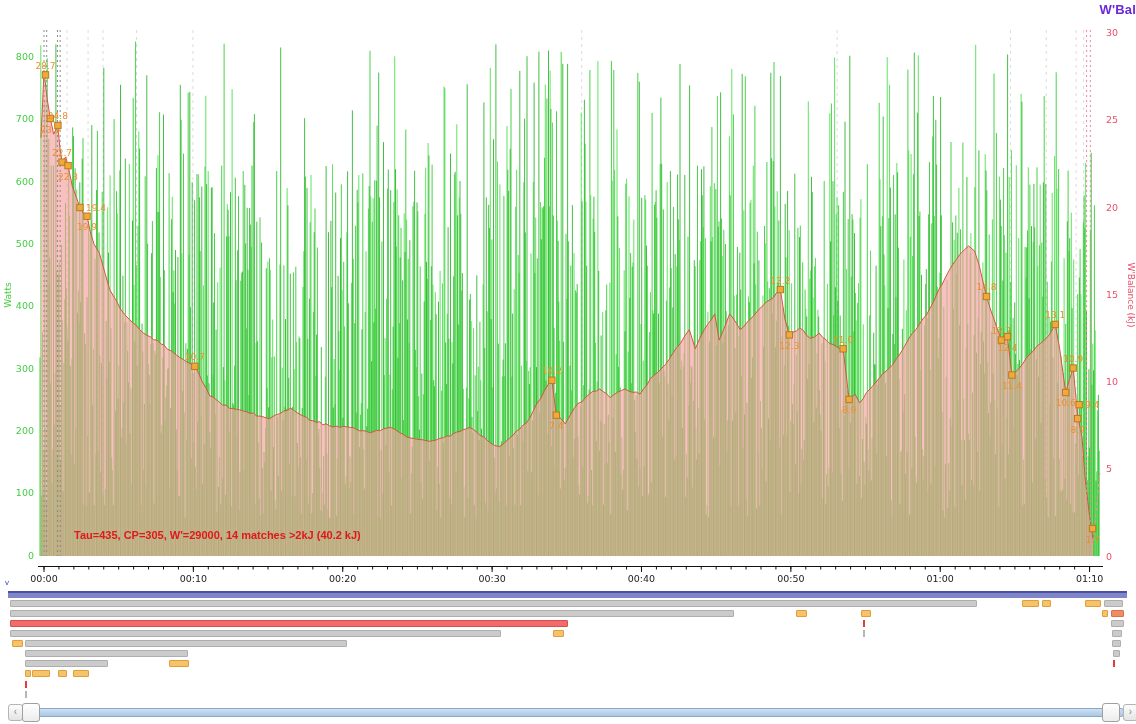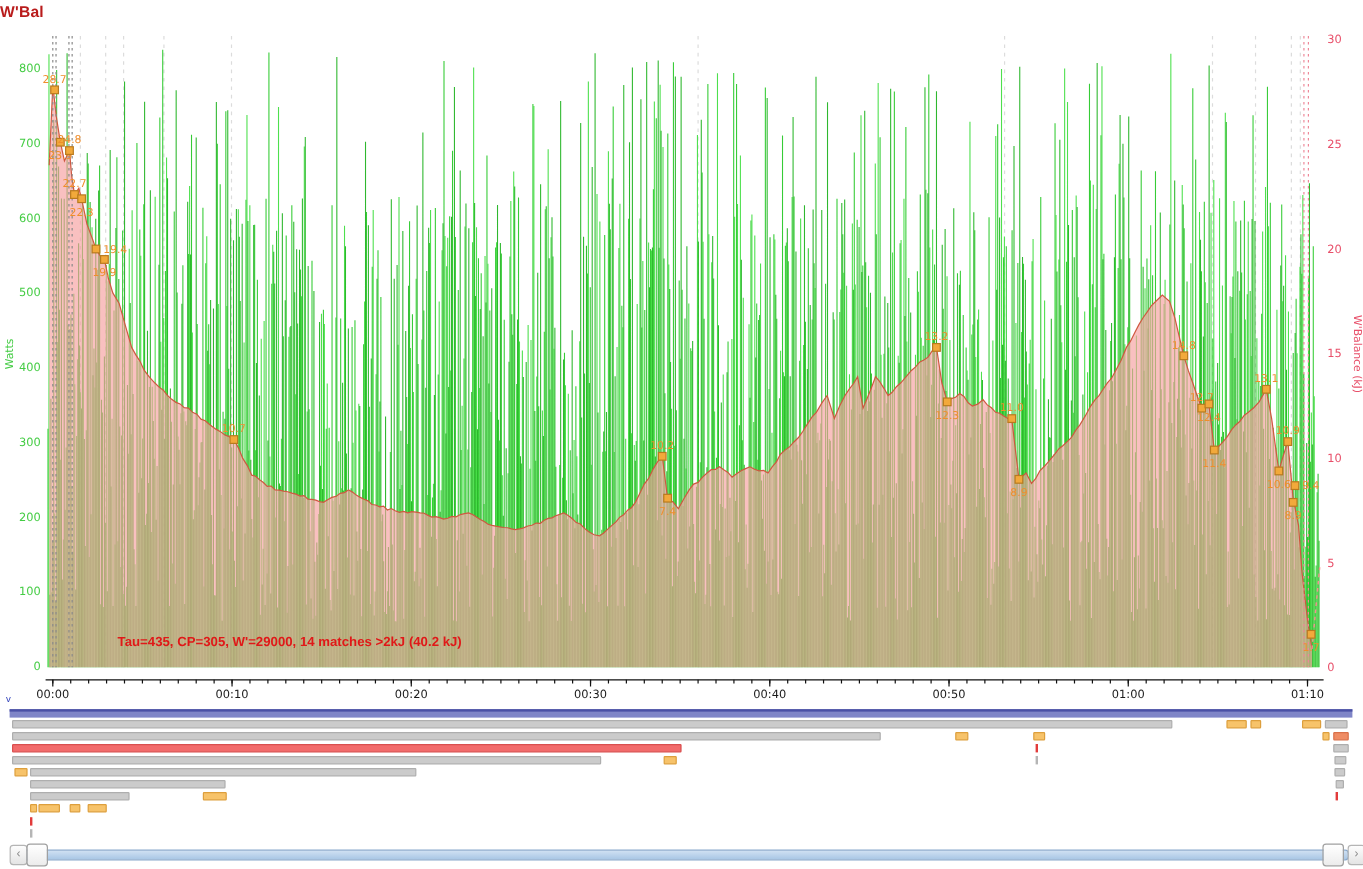--- a/index.html
+++ b/index.html
@@ -1,20 +1,20 @@
 <!DOCTYPE html>
 <html><head>
 <meta charset="utf-8">
 <style>
   html,body{margin:0;padding:0;background:#ffffff;width:1136px;height:724px;overflow:hidden;
     font-family:"Liberation Sans","DejaVu Sans",sans-serif;}
   .stage{position:relative;width:1136px;height:724px;background:#fff;}
-  .chart-title{position:absolute;top:2px;left:0;width:100%;text-align:left;
-    font-size:13px;font-weight:bold;color:#b91c1c;letter-spacing:.2px;}
-  .annotation{position:absolute;left:74px;top:529px;font-size:11px;font-weight:bold;color:#e01818;margin-left:24px;}
+  .chart-title{position:absolute;top:2px;left:0;width:100%;text-align:right;
+    font-size:13px;font-weight:bold;color:#6d28d9;letter-spacing:.2px;}
+  .annotation{position:absolute;left:74px;top:529px;font-size:11px;font-weight:bold;color:#e01818;}
   svg{position:absolute;left:0;top:0;}
   .panel-caret{position:absolute;left:5px;top:578px;font-size:8px;color:#3344bb;}
   .summary-bar{position:absolute;left:8px;top:591px;width:1119px;height:5px;
     background:#7f85c7;border-top:2px solid #4a50a5;}
   .seg{position:absolute;height:5px;border:1px solid;border-radius:1px;}
   .seg-gray{background:#cbcbcb;border-color:#aeaeae;}
   .seg-orange{background:#f7c36a;border-color:#dd9f3d;}
   .seg-red{background:#f26b6b;border-color:#d94f4f;}
   .seg-salmon{background:#ef8c64;border-color:#d9704a;}
   .seg-redtick{position:absolute;width:2px;height:7px;background:#e23b3b;border:none;}

